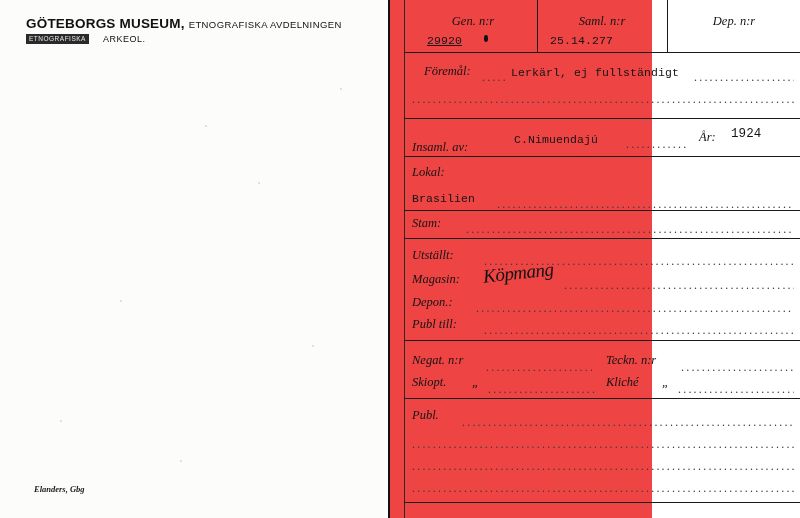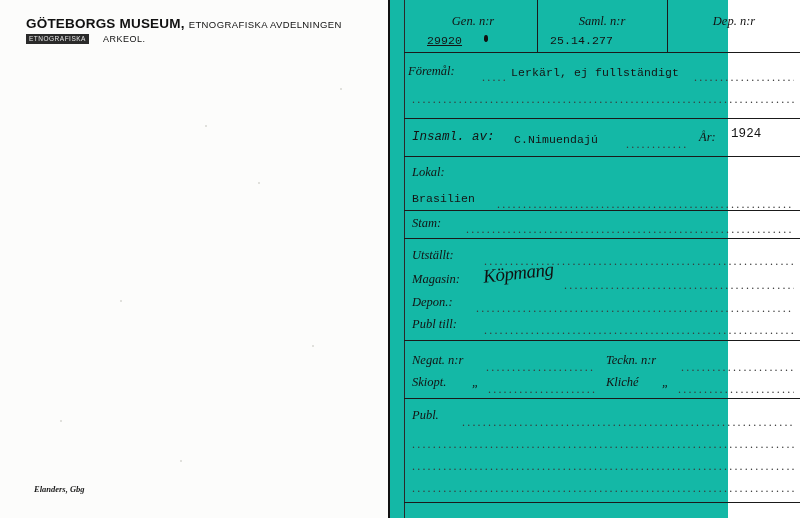--- a/index.html
+++ b/index.html
@@ -10,23 +10,23 @@
   body {
     width: 800px;
     height: 518px;
     overflow: hidden;
     font-family: "Liberation Serif", serif;
     color: #111111;
   }
 
   .card {
     position: relative;
-    width: 728px;
-    height: 518px;
-    background: #14b8a6;
+    width: 652px;
+    height: 518px;
+    background: #ef4444;
   }
 
   
   .left-panel {
     position: absolute;
     left: 0;
     top: 0;
     width: 388px;
     height: 518px;
     background: #fcfcfb;
@@ -231,29 +231,29 @@
     <div class="lbl-c" style="left:34px; top:14px; width:70px;">Gen. n:r</div>
     <div class="typed" style="left:23px; top:34px;text-decoration:underline;">29920</div>
     <div class="ink-blob" style="left:80px; top:35px; width:4px; height:7px; border-radius:40%;"></div>
 
     <div class="lbl-c" style="left:163px; top:14px; width:70px;">Saml. n:r</div>
     <div class="typed" style="left:146px; top:34px;">25.14.277</div>
 
     <div class="lbl-c" style="left:290px; top:14px; width:80px;font-family:Liberation Serif, serif;">Dep. n:r</div>
     <div class="typed" style="left:285px; top:34px;"></div>
 
-    <div class="lbl" style="left:4px; top:64px;">Föremål:</div>
+    <div class="lbl" style="left:20px; top:64px;">Föremål:</div>
     <div class="typed" style="left:107px; top:66px;">Lerkärl, ej fullständigt</div>
     <div class="dots" style="left:78px; top:70px; width:26px;">...........</div>
     <div class="dots" style="left:290px; top:70px; width:100px;">.......................</div>
     <div class="dots" style="left:8px; top:92px; width:382px;">...........................................................................................</div>
 
     <div class="hline" style="top:118px;"></div>
 
-    <div class="lbl" style="left:8px; top:130px;font-family:Liberation Mono, monospace;">Insaml. av:</div>
+    <div class="lbl" style="left:8px; top:140px;">Insaml. av:</div>
     <div class="typed" style="left:110px; top:133px;">C.Nimuendajú</div>
     <div class="dots" style="left:222px; top:137px; width:60px;">..............</div>
     <div class="lbl" style="left:295px; top:130px;">År:</div>
     <div class="typed" style="left:327px; top:127px; font-size:12.5px;">1924</div>
 
     <div class="hline" style="top:156px;"></div>
 
     <div class="lbl" style="left:8px; top:165px;font-style:italic;">Lokal:</div>
     <div class="typed" style="left:8px; top:192px;">Brasilien</div>
     <div class="dots" style="left:93px; top:197px; width:297px;">.........................................................................</div>

